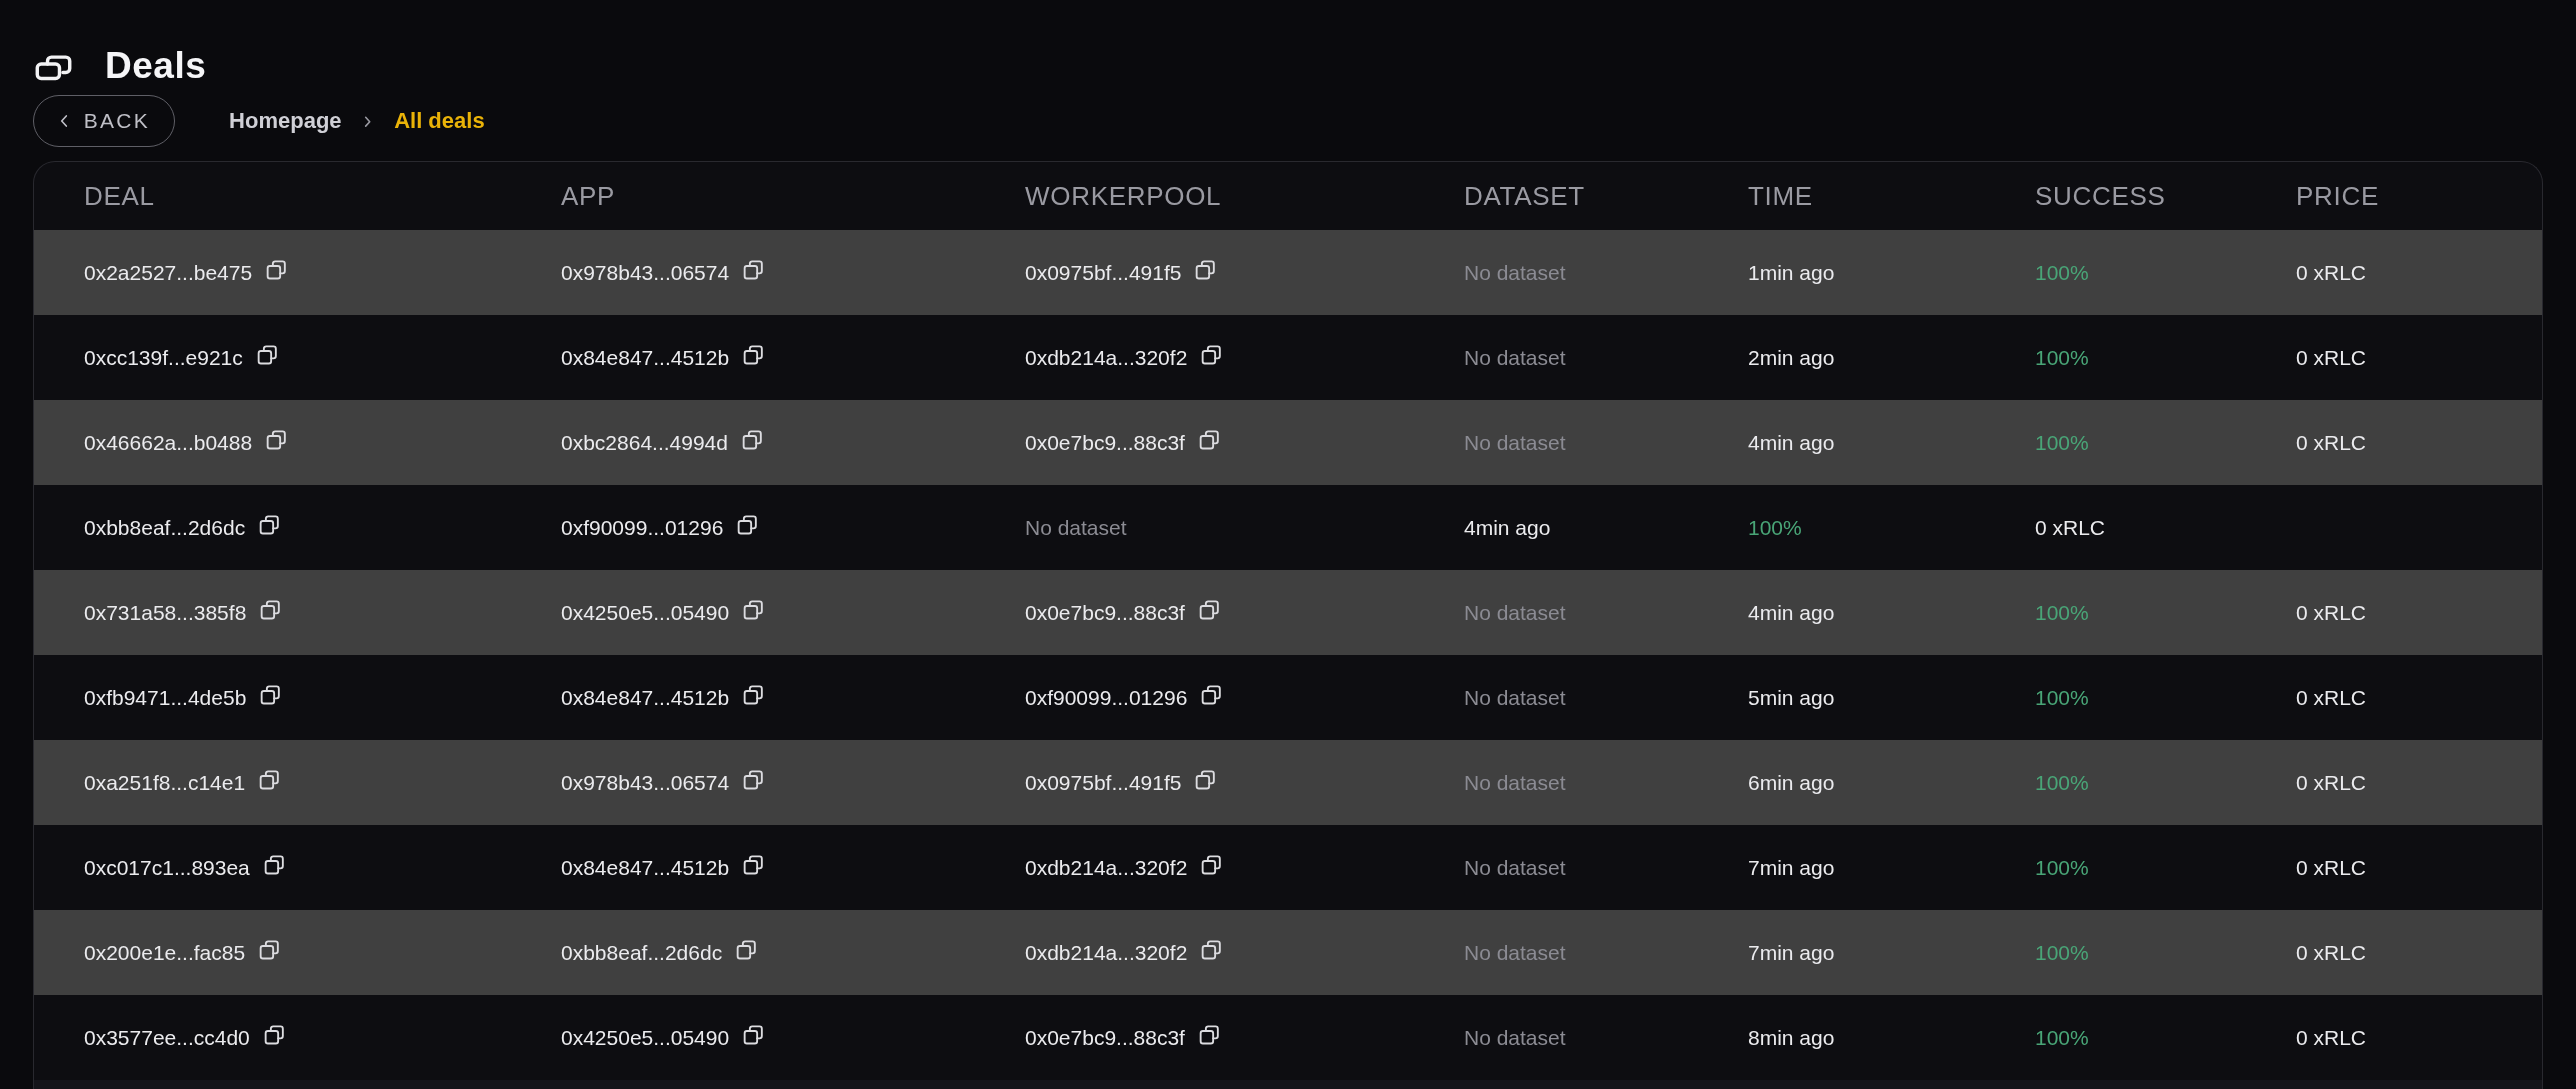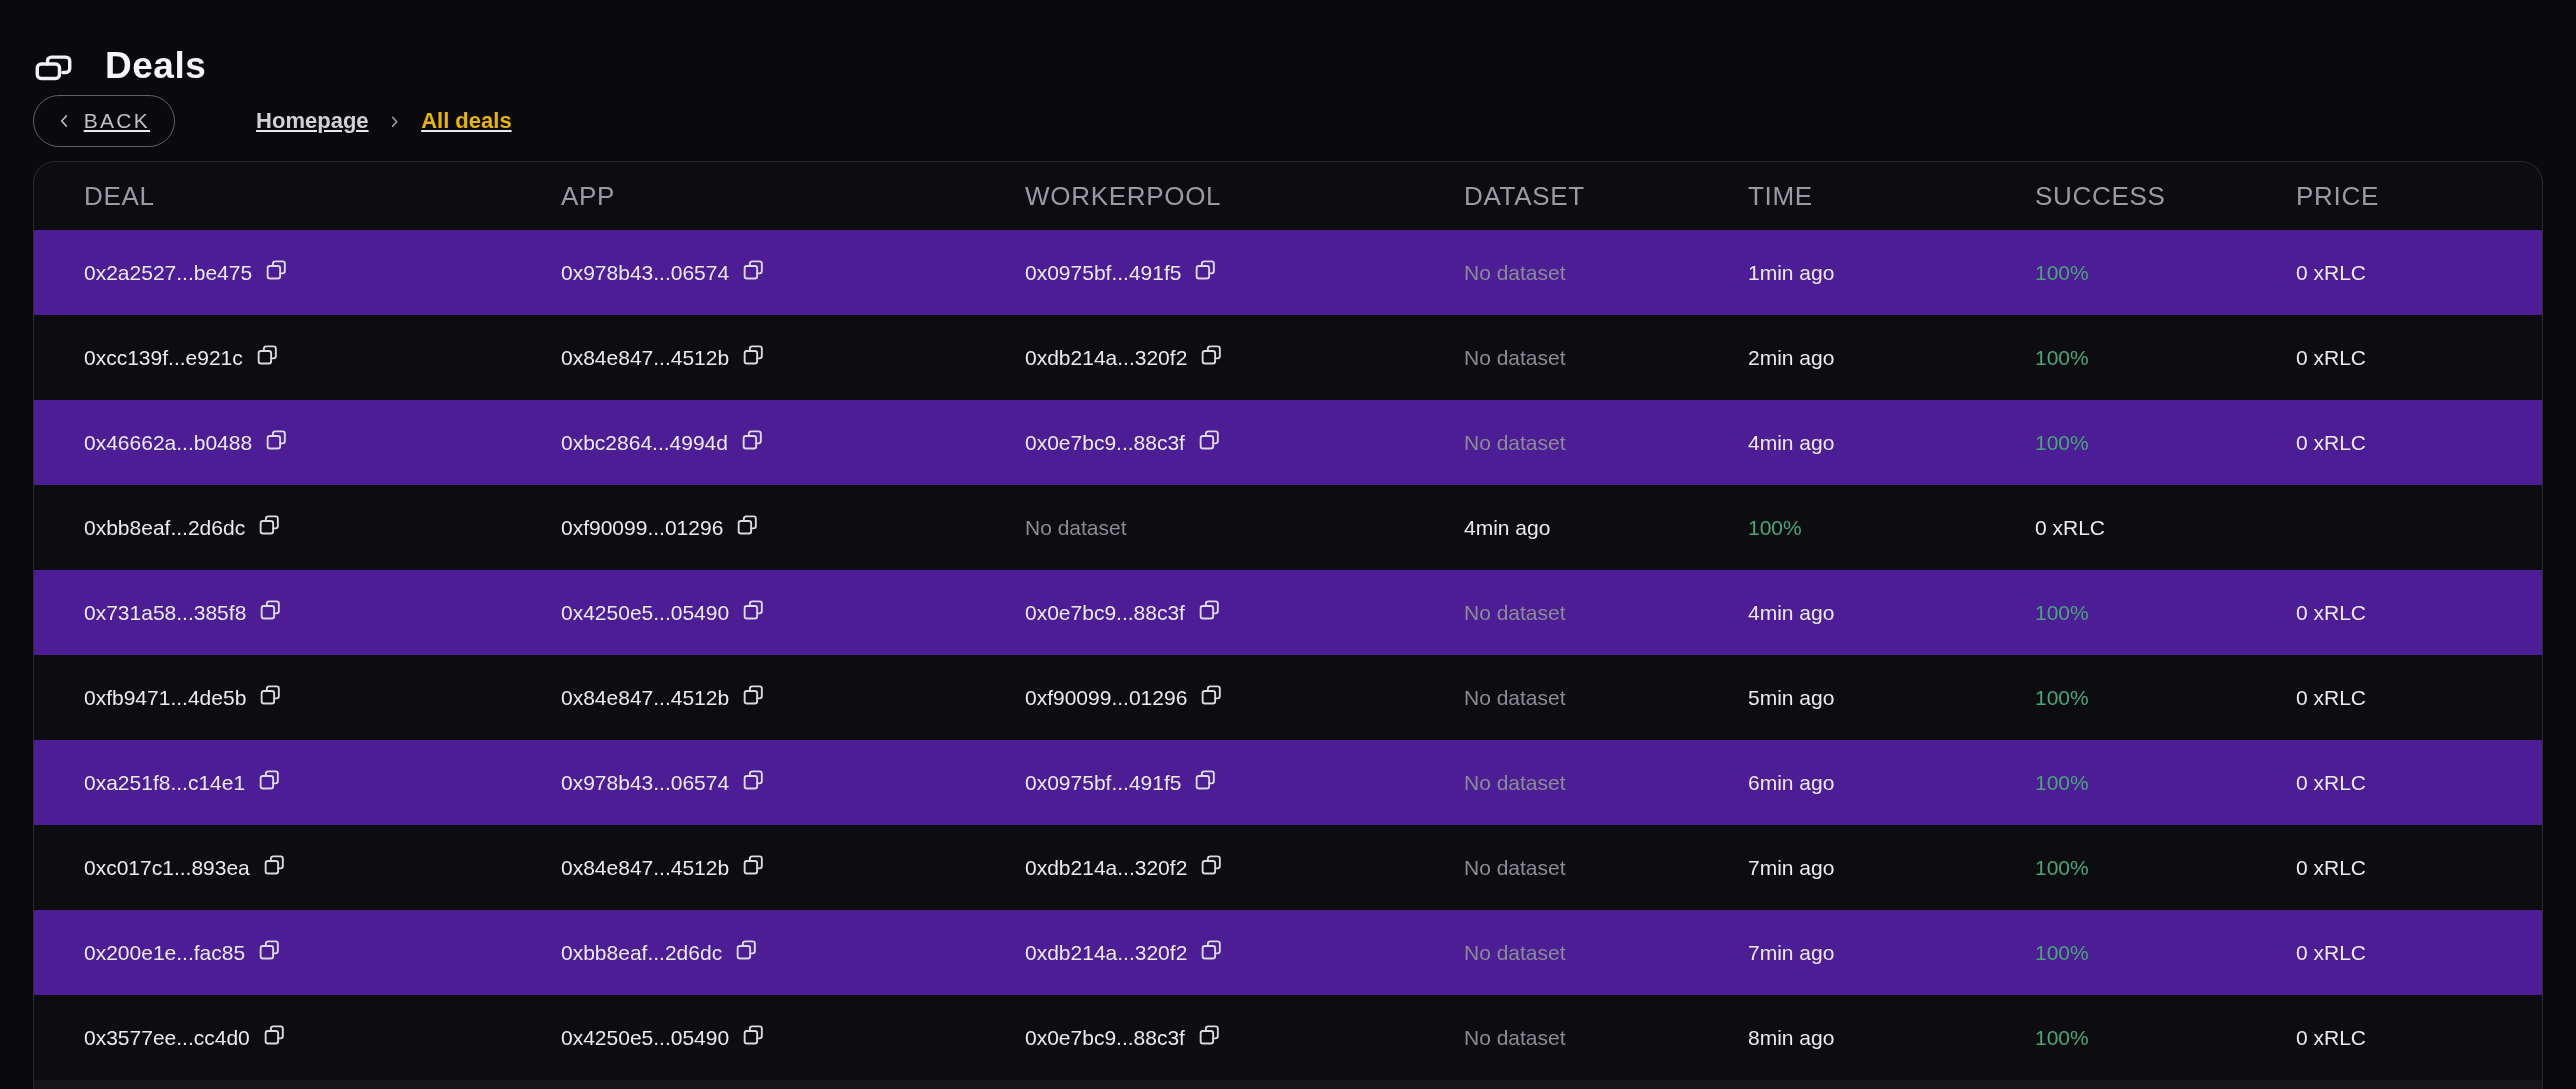--- a/index.html
+++ b/index.html
@@ -9,21 +9,21 @@
     font-family:"Liberation Sans","DejaVu Sans",sans-serif;
     color:#ebebee;
   }
   .page { padding:24px 33px 0 33px; }
 
   
   .title-row { display:flex; align-items:flex-end; gap:31px; height:63px; }
   .title-icon { color:#f2f2f4; display:flex; }
   .page-title { font-size:37px; font-weight:700; color:#f5f5f7; letter-spacing:0.5px; }
 
-  .nav-row { margin-top:7.4px; display:flex; align-items:center; gap:41px; height:54px;text-decoration:underline; }
+  .nav-row { margin-top:7.4px; display:flex; align-items:center; gap:14px; height:54px; }
   .back-btn {
     display:flex; align-items:center; gap:9.2px;
     height:52px; padding:0 24px 0 18.5px;
     background:transparent; border:1.4px solid #5f5f66; border-radius:922px;
     color:#bfbfc6; font-family:inherit; font-size:21px; letter-spacing:2.3px;
     cursor:pointer;
   }
   .breadcrumb { display:flex; align-items:center; gap:16.6px; font-size:22px; font-weight:700;margin-left:40px; }
   .crumb-home { color:#d0d0d6; cursor:pointer; }
   .crumb-sep { color:#9a9aa2; display:flex; }
@@ -38,21 +38,21 @@
     overflow:hidden;
   }
   .t-head, .t-row {
     display:grid;
     grid-template-columns:477px 464px 439px 284px 287px 261px 1fr;
     align-items:center;
     padding:0 37px 0 50px;
   }
   .t-head { height:68px; color:#9a9aa2; font-size:26px; letter-spacing:0.7px; }
   .t-row { height:85px; font-size:21px; }
-  .t-row.alt { background:#4c1d95; }
+  .t-row.alt { background:#404040; }
   .t-row-partial { height:37px; background:#15151a; }
 
   .cell { color:#ebebee; }
   .hash-cell { display:flex; align-items:center; gap:12px; }
   .copy-btn {
     background:none; border:none; padding:0; cursor:pointer;
     color:#dcdce0; display:flex; transform:translateY(-2.8px);
   }
   .cell.muted { color:#8b8b93; }
   .cell.success { color:#49a577; }

